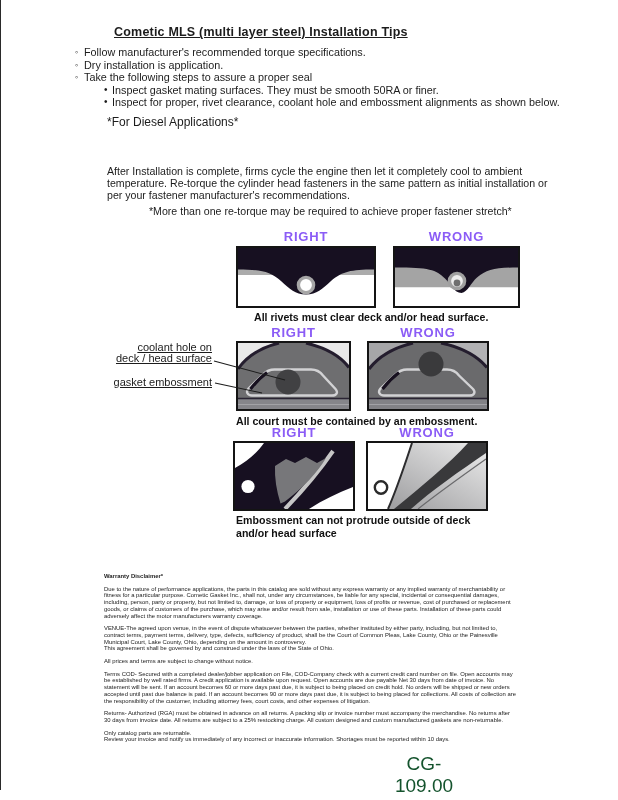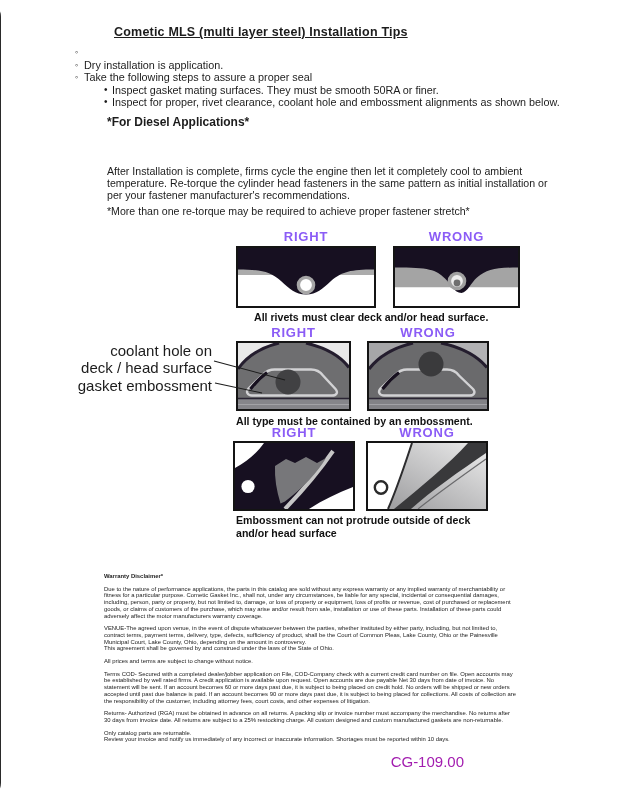--- a/index.html
+++ b/index.html
@@ -1,57 +1,58 @@
 <!DOCTYPE html>
 <html><head>
 <meta charset="utf-8">
 <style>
   html,body{margin:0;padding:0;background:#ffffff;}
   #page{position:relative;width:618px;height:800px;background:#ffffff;overflow:hidden;
-        font-family:"Liberation Sans","DejaVu Sans",sans-serif;color:#1c1c1c;border-radius:17px;}
+        font-family:"Liberation Sans","DejaVu Sans",sans-serif;color:#1c1c1c;}
   .abs{position:absolute;}
   
   .doc-title{left:114px;top:25px;font-size:12.5px;font-weight:bold;
              text-decoration:underline;letter-spacing:.2px;}
   .bullets{left:75px;top:46px;font-size:10.8px;line-height:12.6px;}
   .bullet-row{display:flex;}
   .bullet-row .m{width:9px;font-size:9px;line-height:12.6px;}
   .sub{margin-left:29px;}
   .sub .m{width:8px;font-size:10px;}
-  .diesel-head{left:107px;top:115px;font-size:12px;font-weight:bold;text-align:right;}
+  .diesel-head{left:107px;top:115px;font-size:12px;font-weight:normal;text-align:right;}
   .para{left:107px;width:448px;font-size:10.6px;line-height:11.8px;}
   .p1{top:134px;}
   .p2{top:166px;}
-  .p3{top:206px;}
+  .p3{top:206px;margin-left:42px;}
   
   .rw-label{font-size:13px;font-weight:700;letter-spacing:.8px;text-align:center;color:#8b5cf6;}
   .caption{font-size:10.6px;font-weight:bold;color:#111;}
   .pre{white-space:pre-line;}
   .dbox{position:absolute;border:2px solid #141414;box-sizing:border-box;background:#fff;}
   .dbox svg{display:block;width:100%;height:100%;}
-  .callout{font-size:15px;line-height:17px;text-align:right;color:#1c1c1c;}
+  .callout{font-size:11px;line-height:11px;text-align:right;color:#1c1c1c;text-decoration:underline;}
   
   .legal{left:104px;top:573px;width:414px;font-size:5.9px;line-height:6.7px;color:#222;}
   .legal .lh{font-weight:bold;margin:0 0 6px 0;}
   .legal p{margin:0 0 6px 0;white-space:pre-line;}
-  .page-code{left:384px;top:753px;width:80px;text-align:right;font-size:15px;color:#a21caf;}
+  .page-code{left:384px;top:753px;width:80px;text-align:center;font-size:19px;color:#14532d;}
   .edge-line{left:0;top:0;width:1px;height:790px;background:#2a2a2a;}
   svg{shape-rendering:geometricPrecision;}
 </style>
 </head>
 <body>
 
 <div id="page">
   <div class="abs edge-line"></div>
 
   <div class="abs doc-title">Cometic MLS (multi layer steel) Installation Tips</div>
 
   <div class="abs bullets">
     <div class="bullet-row">
       <span class="m">◦</span>
+      <span>Follow manufacturer's recommended torque specifications.</span>
     </div>
     <div class="bullet-row">
       <span class="m">◦</span>
       <span>Dry installation is application.</span>
     </div>
     <div class="bullet-row">
       <span class="m">◦</span>
       <span>Take the following steps to assure a proper seal</span>
     </div>
     <div class="bullet-row sub">
@@ -122,21 +123,21 @@
       <path d="M0,26 C10,13 25,4.5 44,0" stroke="#241d2e" stroke-width="3" fill="none"></path>
       <path d="M72,0 C93,4.5 108,12.5 118,24.5" stroke="#241d2e" stroke-width="3" fill="none"></path>
       <rect y="55.5" width="118" height="10.5" fill="#828286"></rect>
       <line x1="0" y1="55.5" x2="118" y2="55.5" stroke="#2a2433" stroke-width="1.6"></line>
       <line x1="0" y1="61.5" x2="118" y2="61.5" stroke="#a2a2a6" stroke-width="1"></line>
       <path d="M15,52.5 C10.5,52.5 8.5,49 11.5,45.5 L26.5,31.5 C29.5,28.5 33.5,26.5 38,26.5 H78 C83,26.5 87,28.5 90,32.5 L104,46 C107,49.5 105,52.5 100.5,52.5 Z" fill="none" stroke="#d2d2d4" stroke-width="2.4"></path>
       <path d="M13.5,46 C18.5,39.5 24,34 30,29.5" stroke="#17101f" stroke-width="3.2" fill="none"></path>
       <circle cx="62" cy="21" r="12.5" fill="#3a3a3c"></circle>
     </svg>
   </div>
-  <div class="abs caption" style="left:236px;top:415px;">All type must be contained by an embossment.</div>
+  <div class="abs caption" style="left:236px;top:415px;">All court must be contained by an embossment.</div>
 
   <div class="abs rw-label" style="left:233px;top:425px;width:122px;">RIGHT</div>
   <div class="abs rw-label" style="left:366px;top:425px;width:122px;">WRONG</div>
 
   <div class="dbox" style="left:233px;top:441px;width:122px;height:70px;">
     <svg viewBox="0 0 118 66" preserveAspectRatio="none">
       <rect width="118" height="66" fill="#ffffff"></rect>
       <path d="M29,0 H118 V44 C102,50 88,57 74,66 H0 V25 C12.5,18 22,10 29,0 Z" fill="#171021"></path>
       <path d="M98,8 C87,24 71,44 50,66" stroke="#c6c6c6" stroke-width="4" fill="none"></path>
       <path d="M40,23 L51,16 L60,20 L71,14 L82,20 L91,15 C83,29 68,45 50,58.5 L45.5,60.5 C41.5,47.5 39.5,35 40,23 Z" fill="#77777a"></path>

